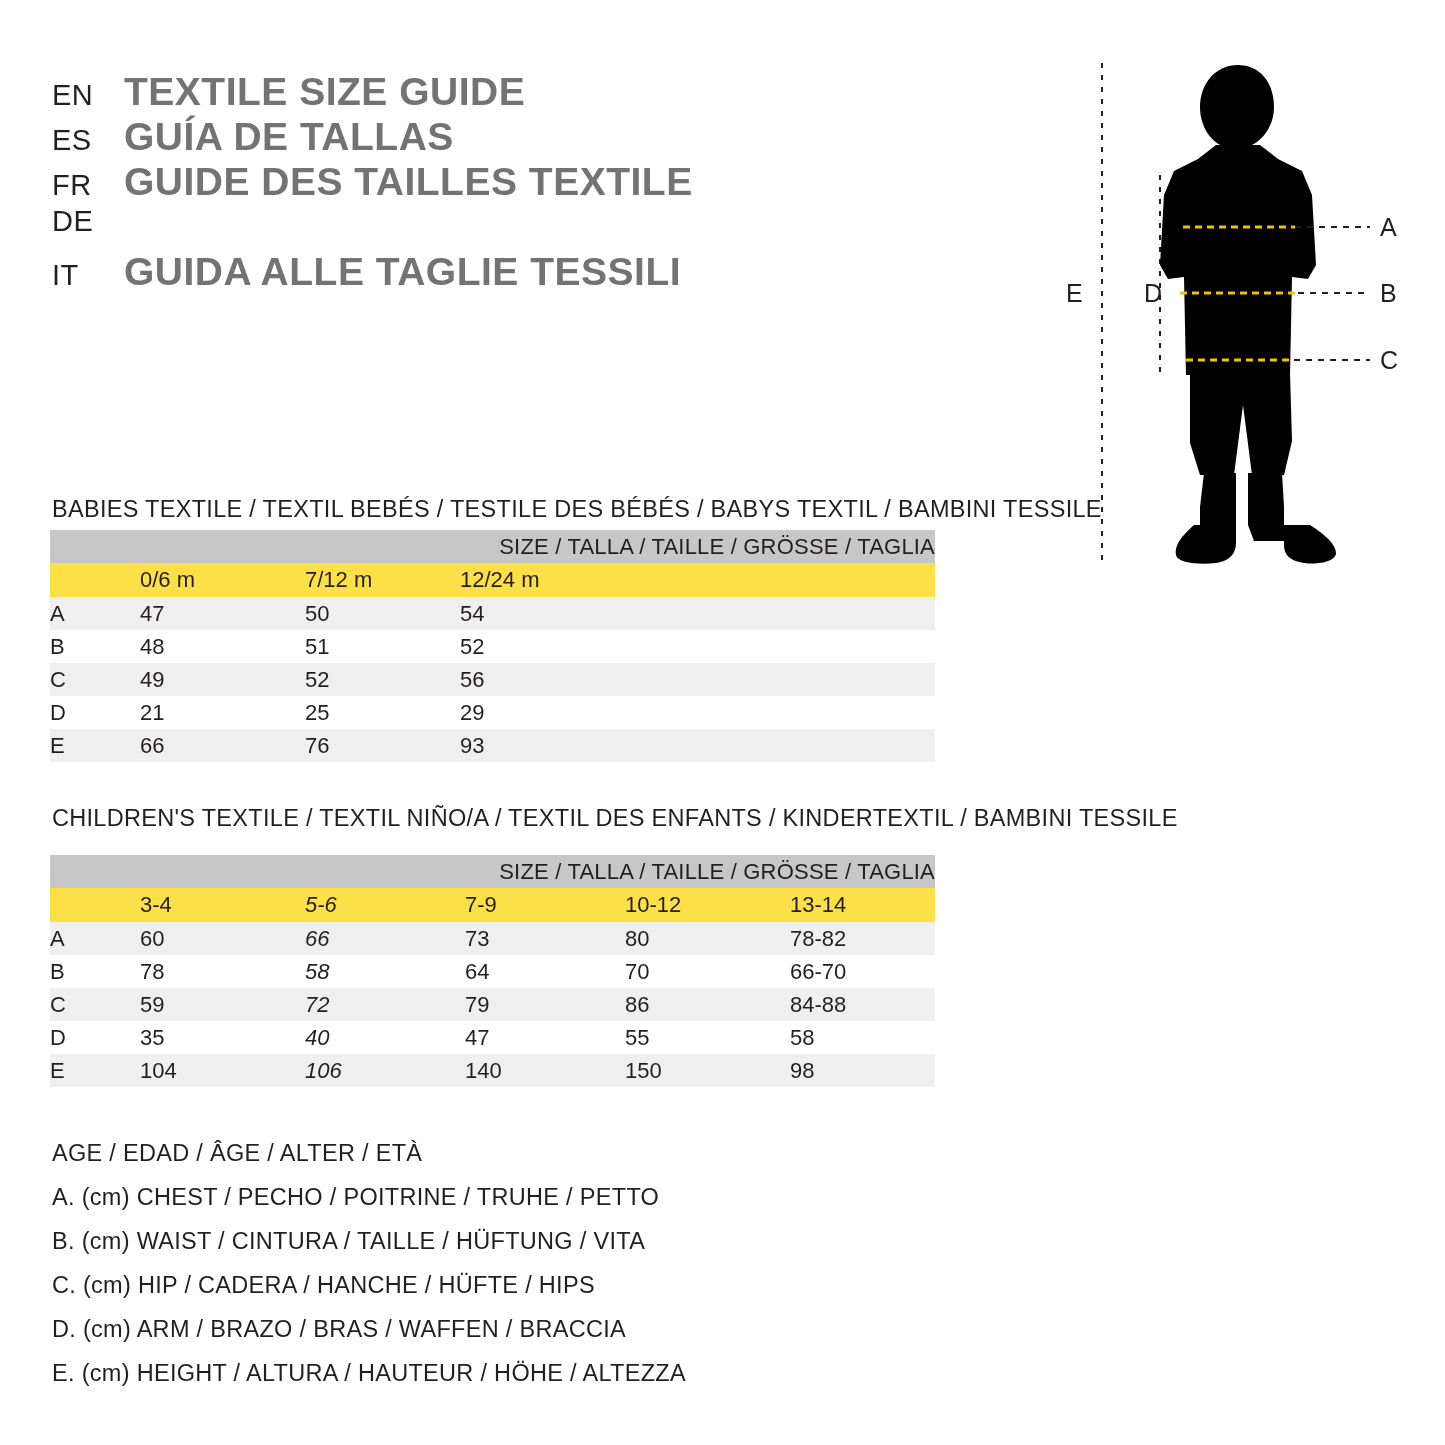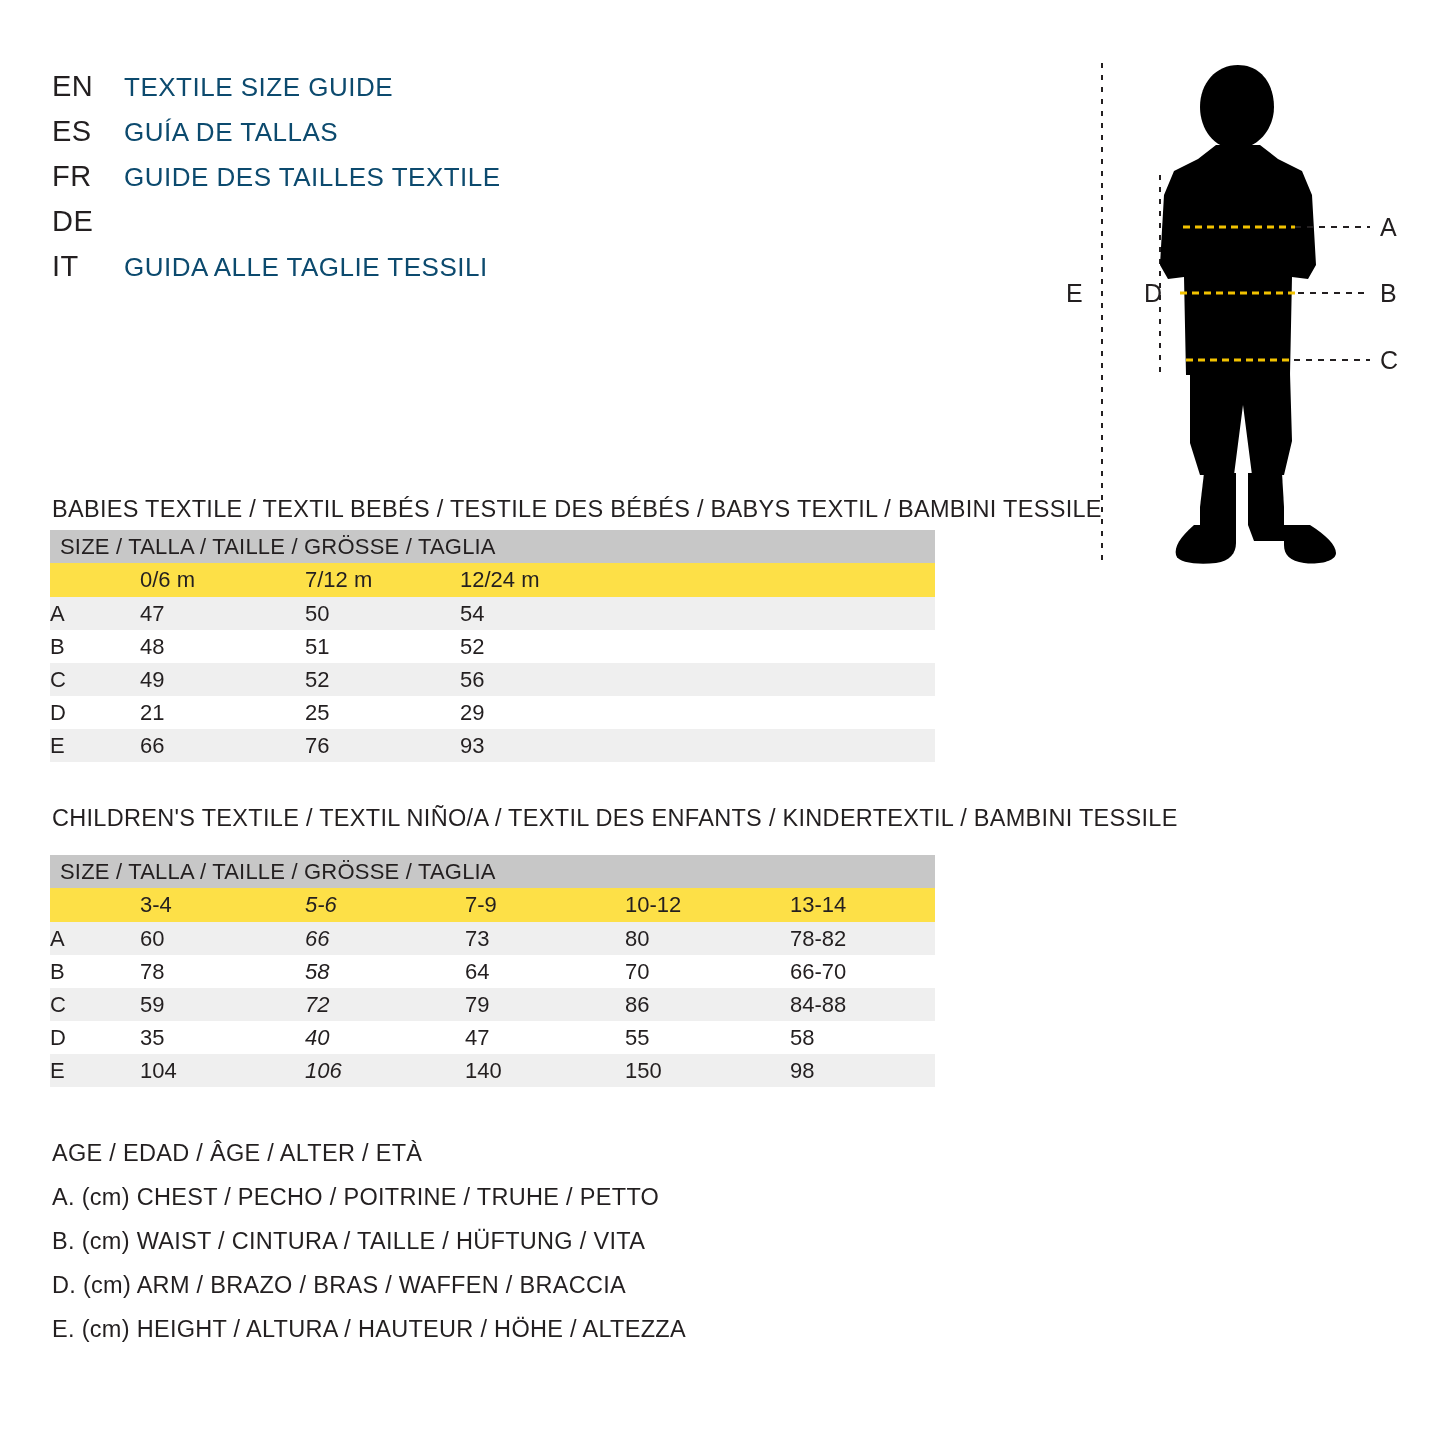--- a/index.html
+++ b/index.html
@@ -35,23 +35,24 @@
     align-items: baseline;
     height: 45px;
   }
   .lang-code {
     width: 72px;
     font-size: 29px;
     letter-spacing: 0.5px;
     color: #231f20;
   }
   .lang-text {
-    font-size: 26px;
+    font-size: 39px;
     letter-spacing: 0.5px;
-    color: #0c4a6e;
+    color: #737373;
+    font-weight: bold;
   }
 
   
   .figure-area {
     position: absolute;
     left: 1040px;
     top: 55px;
     width: 390px;
     height: 520px;
   }
@@ -84,20 +85,21 @@
     padding: 0;
     font-weight: normal;
     text-align: left;
   }
   .size-table .hdr-row th {
     background: #c7c7c7;
     height: 33px;
     font-size: 22px;
     padding-left: 10px;
     letter-spacing: 0.2px;
+    text-align: right;
   }
   .size-table .col-row td {
     height: 34px;
     background: #fde047;
     font-size: 22px;
   }
   .size-table tbody tr {
     height: 33px;
   }
   .size-table tbody tr.shade td {
@@ -317,17 +319,18 @@
         <td class="c4 cell-val pad-left">150</td>
         <td class="c5 cell-val pad-left">98</td>
       </tr>
     </tbody>
   </table>
 
   <div class="legend">
     <div class="legend-row">AGE / EDAD / ÂGE / ALTER / ETÀ</div>
     <div class="legend-row">A. (cm) CHEST / PECHO / POITRINE / TRUHE / PETTO</div>
     <div class="legend-row">B. (cm) WAIST / CINTURA / TAILLE / HÜFTUNG / VITA</div>
+    <div class="legend-row">C. (cm) HIP / CADERA / HANCHE / HÜFTE / HIPS</div>
     <div class="legend-row">D. (cm) ARM / BRAZO / BRAS / WAFFEN / BRACCIA</div>
     <div class="legend-row">E. (cm) HEIGHT / ALTURA / HAUTEUR / HÖHE / ALTEZZA</div>
   </div>
 
 </div>
 
 </body></html>

